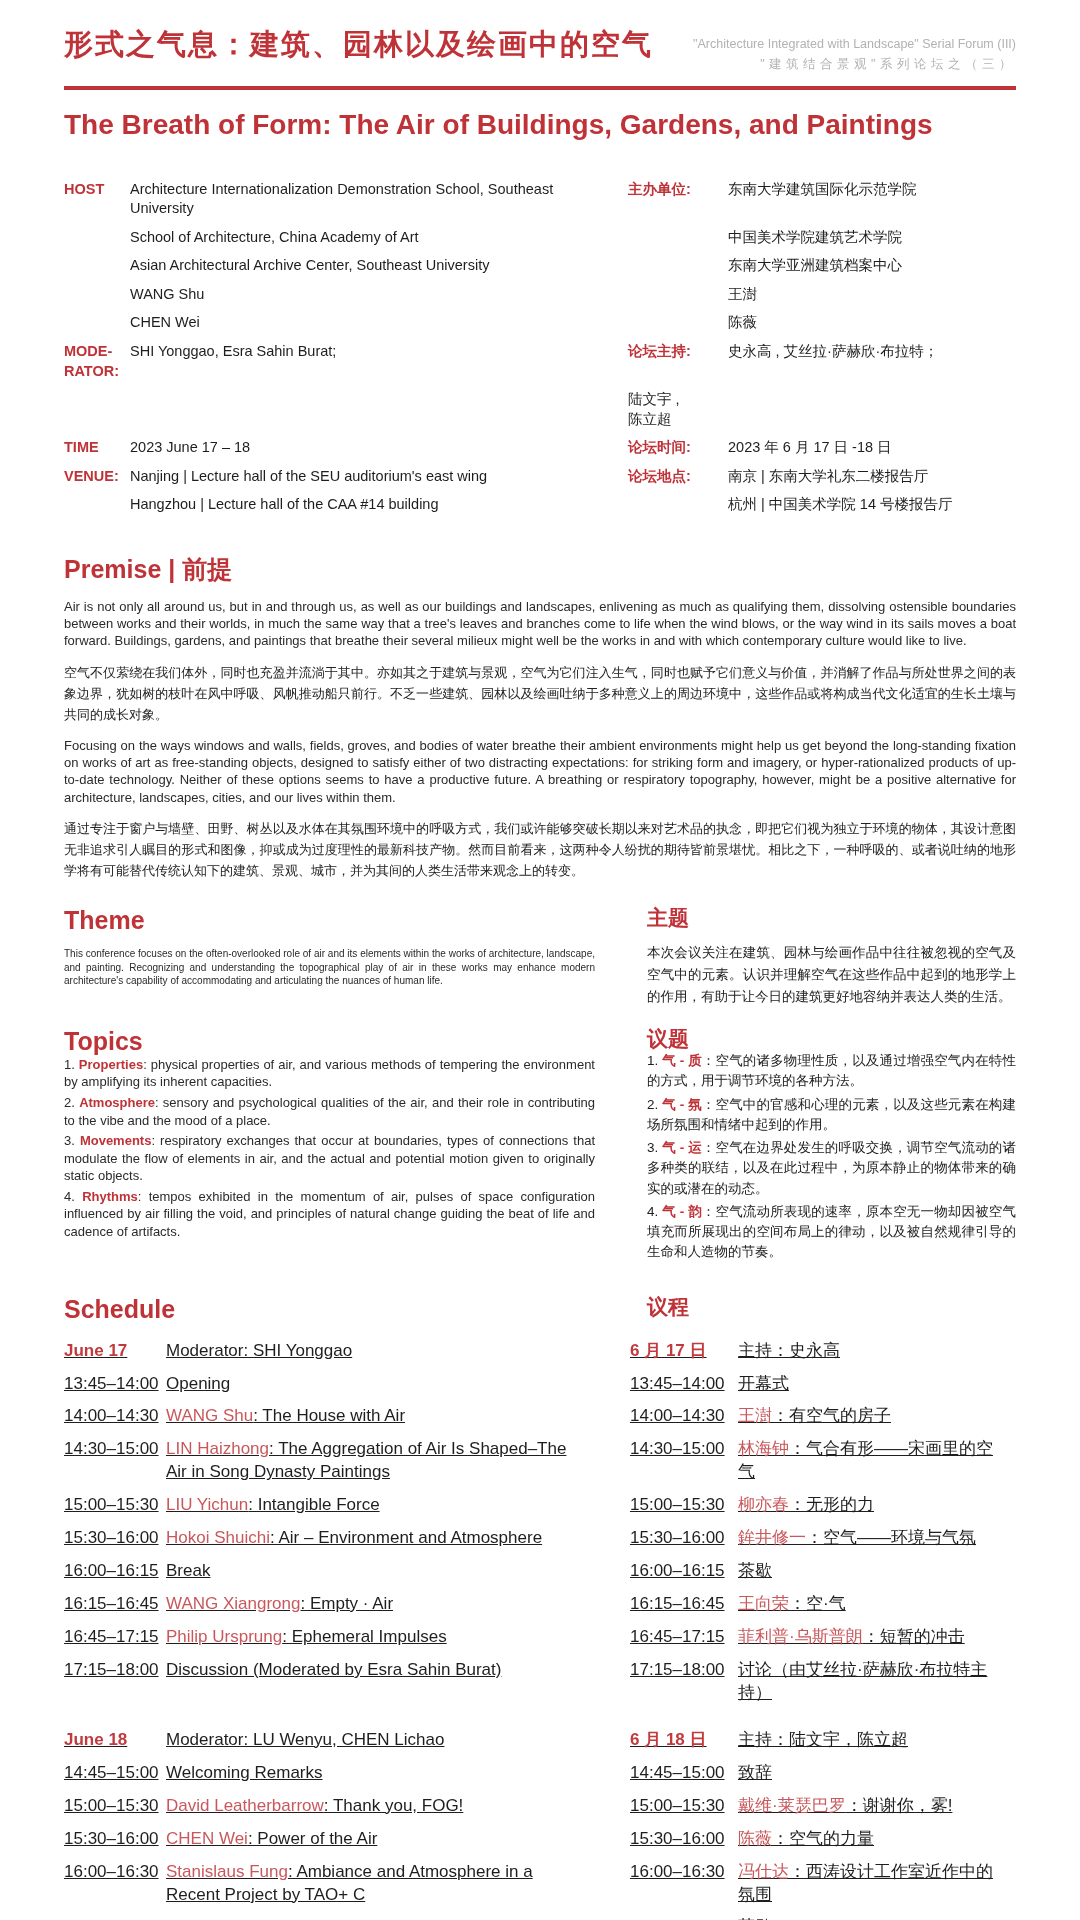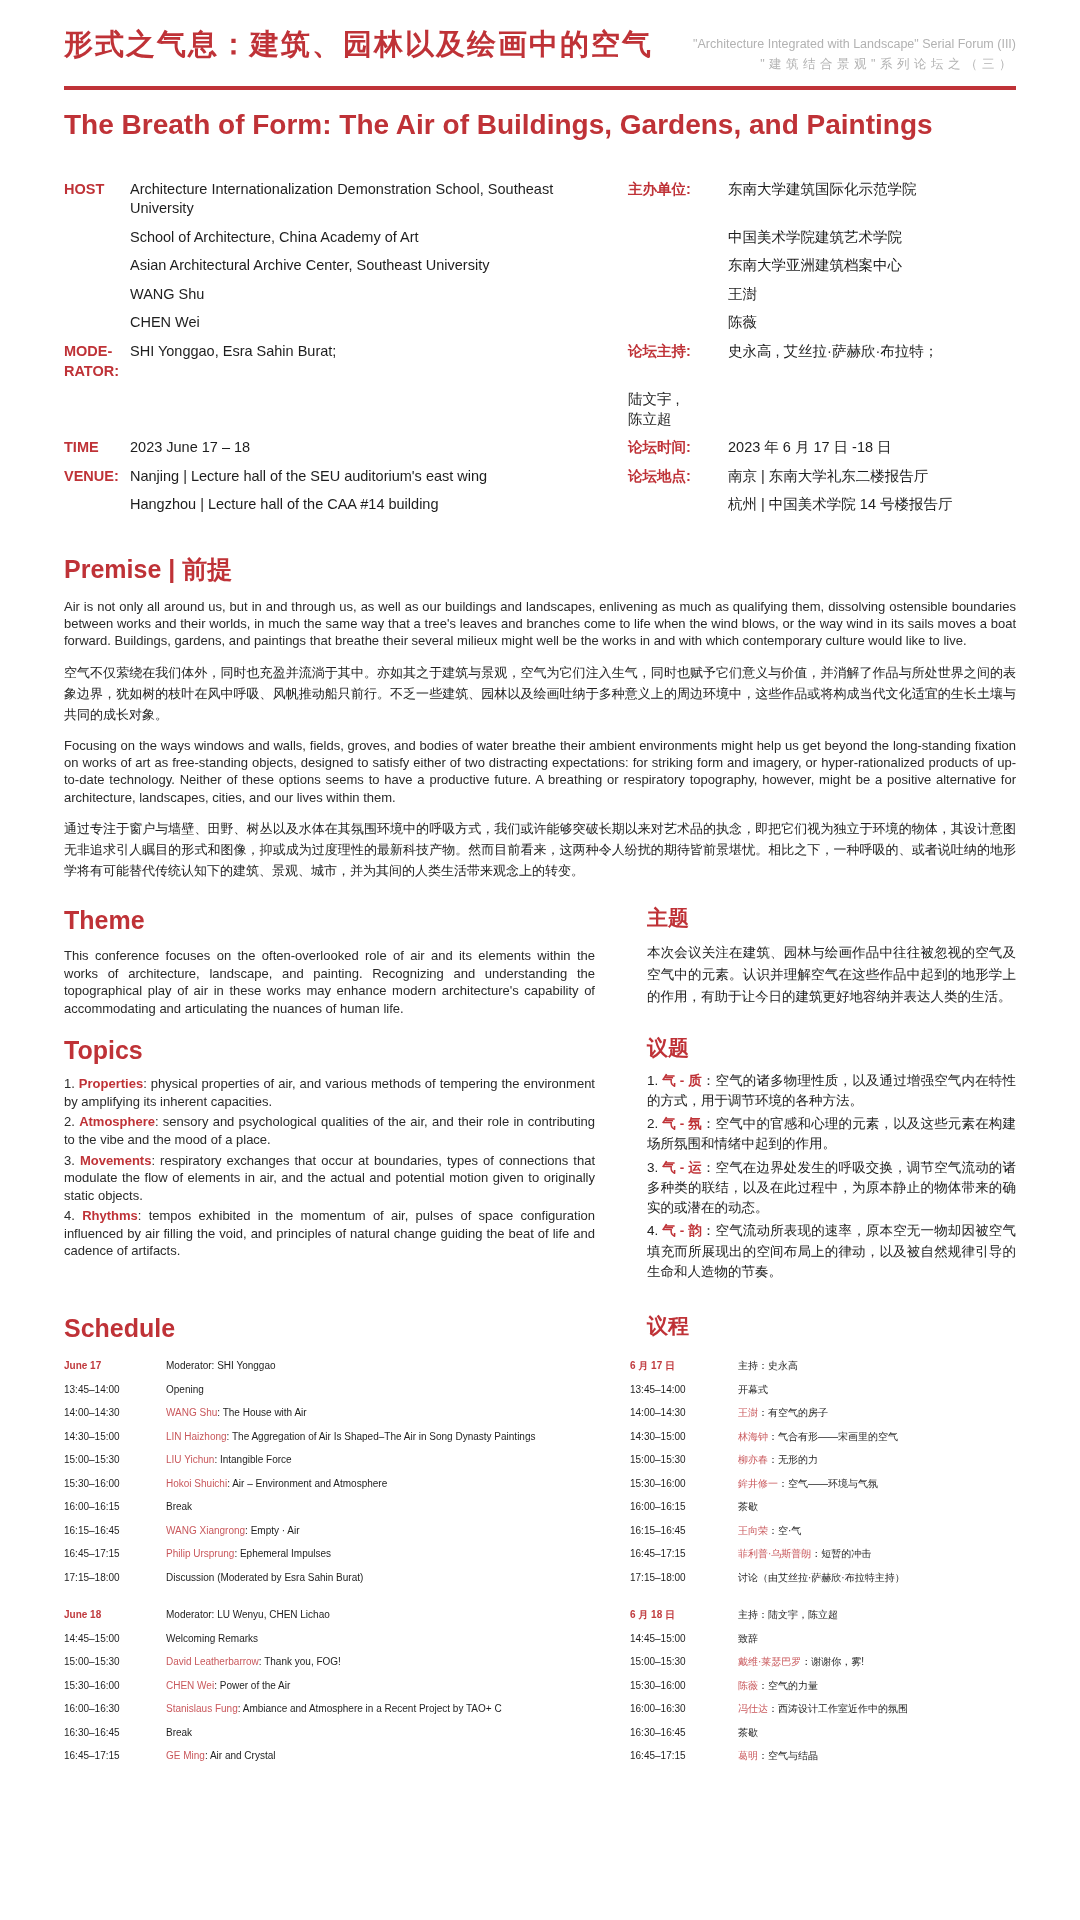--- a/index.html
+++ b/index.html
@@ -48,37 +48,37 @@
   .premise { margin-top: 30px; }
   .premise p { margin: 0 0 12px; text-align: justify; }
   .premise p:first-of-type { margin-top: 14px; }
   .p-en { font-size: 13px; line-height: 1.33; color: #2a2a2a; }
   .p-zh { font-size: 13px; line-height: 1.62; color: #222222; }
 
   
   .twocol { display: grid; grid-template-columns: 531px 1fr; column-gap: 52px; }
 
   .theme { margin-top: 12px; }
-  .theme .t-en { font-size: 13px; line-height: 1.35; text-align: justify; margin-top: 12px; color: #2a2a2a; }
+  .theme .t-en { font-size: 10px; line-height: 1.35; text-align: justify; margin-top: 12px; color: #2a2a2a; }
   .theme .t-zh { font-size: 13.5px; line-height: 1.62; text-align: justify; margin-top: 12px; color: #222222; }
 
   .topics { margin-top: 18px; }
-  .topics .tlist { margin-top: 10px; }
+  .topics .tlist { }
   .topic { text-align: justify; font-size: 13px; line-height: 1.35; margin-bottom: 3px; color: #2a2a2a; }
   .topic-zh { font-size: 13.5px; line-height: 1.5; color: #222222; }
   .tkey { color: #bf3237; font-weight: 700; }
 
   
   .sched { margin-top: 28px; }
   .sched-days { margin-top: 16px; }
   .srow {
     display: grid;
     grid-template-columns: 102px 412px 52px 108px 1fr;
     margin-bottom: 10px;
-    font-size: 10px; line-height: 1.35;
+    font-size: 17px; line-height: 1.35; text-decoration: underline;
   }
   .sdate { color: #c03a3e; font-weight: 700; }
   .stime { color: #1e1e1e; }
   .stext { color: #1e1e1e; padding-right: 10px; }
   .spk   { color: #c9585c; }
   .day2  { margin-top: 24px; }
 </style>
 </head>
 <body>
 

